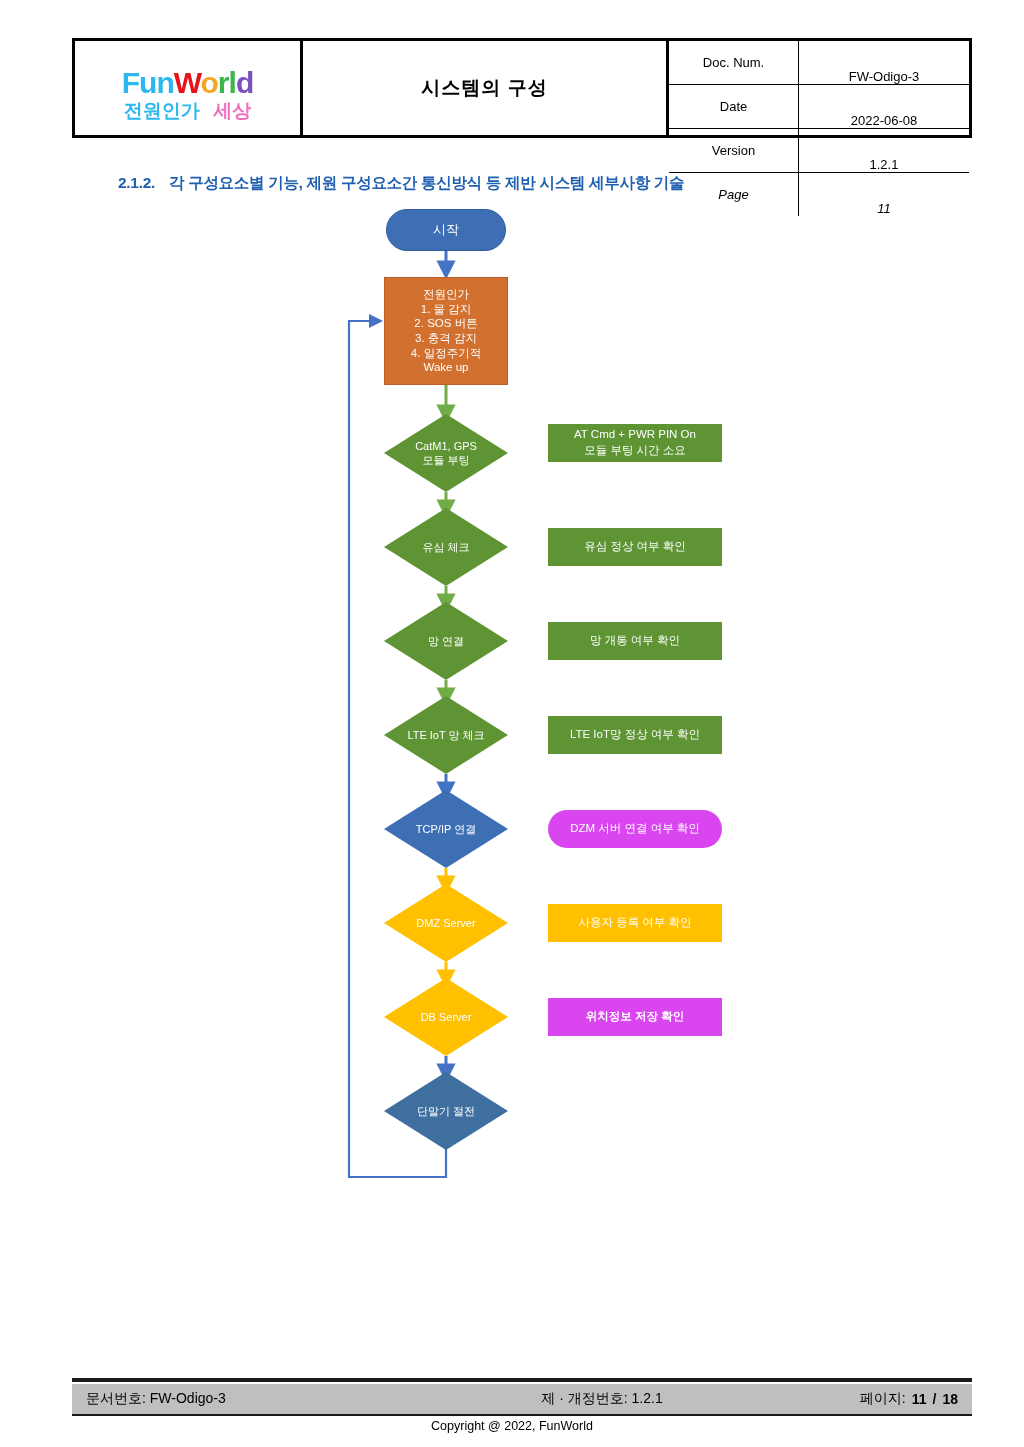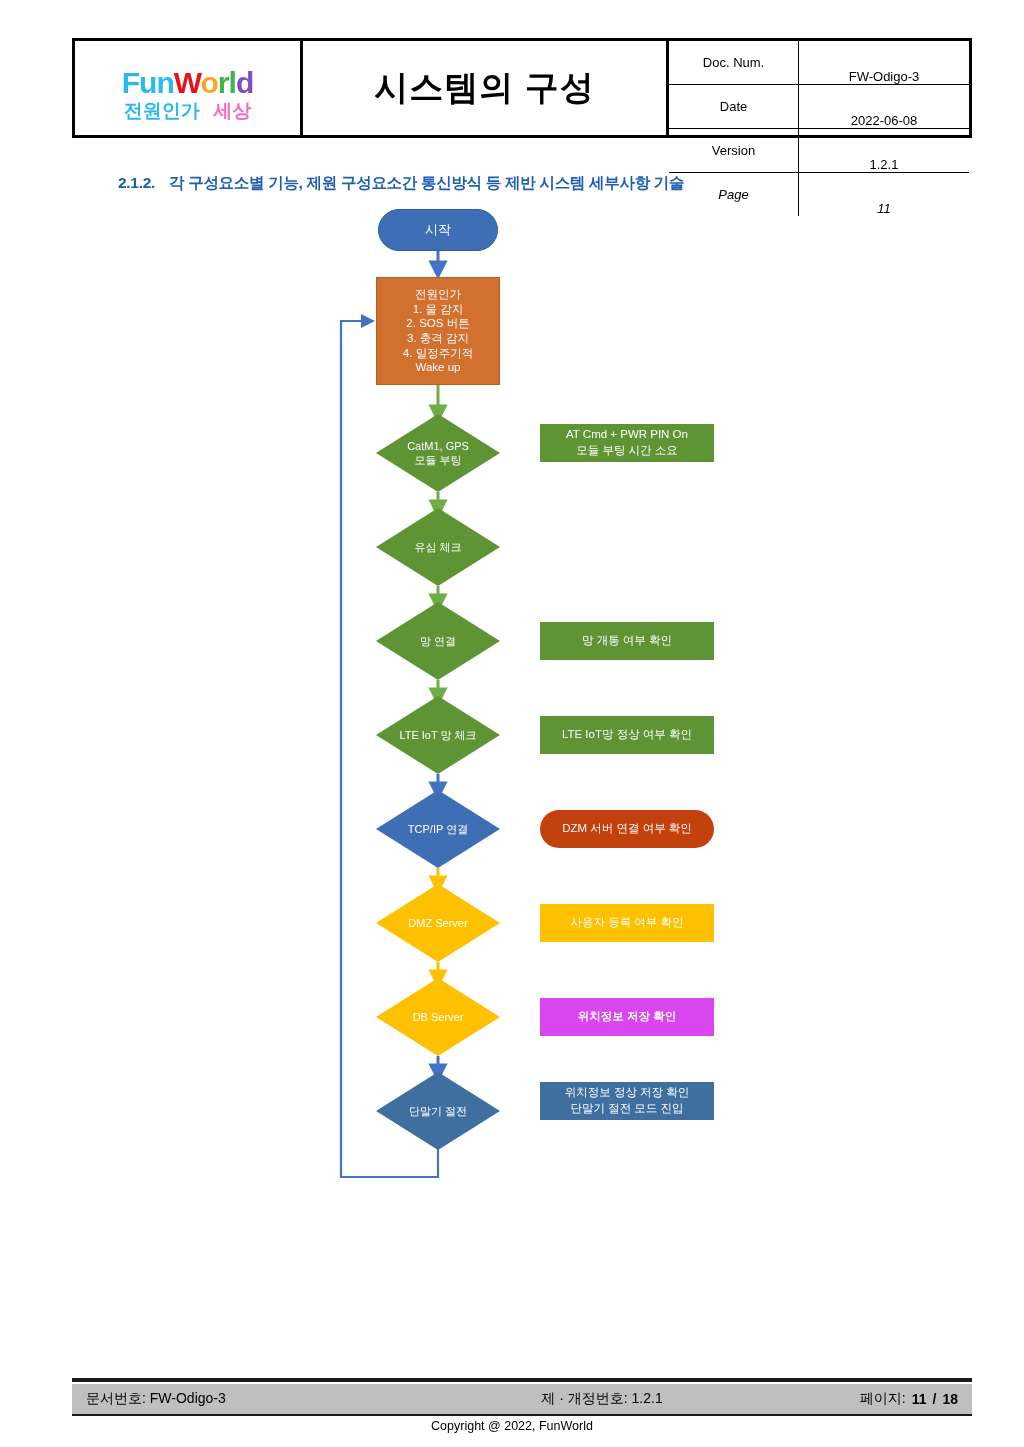--- a/index.html
+++ b/index.html
@@ -23,42 +23,42 @@
     padding-top:13px;
   }
   #logo-word { font-size:30px; font-weight:bold; letter-spacing:-1px; line-height:1.0; white-space:nowrap; }
   #logo-word span { font-family:"Liberation Sans",sans-serif; }
   #logo-sub { font-size:19px; font-weight:bold; line-height:1.1; margin-top:3px; white-space:nowrap; }
 
   #title-cell {
     flex:1; border-right:3px solid #000;
     display:flex; align-items:center; justify-content:center;
   }
-  #title-cell .t { font-size:34px; font-weight:bold; letter-spacing:1px; color:#000; }
+  #title-cell .t { font-size:19px; font-weight:bold; letter-spacing:1px; color:#000; }
 
   #meta-cell { width:300px; display:flex; flex-direction:column; }
   #meta-cell .mrow { flex:1; display:flex; border-bottom:1.5px solid #000; }
   #meta-cell .mrow:last-child { border-bottom:none;font-style:italic; }
   #meta-cell .mk, #meta-cell .mv {
     display:flex; align-items:center; justify-content:center;
     font-size:13px; color:#000;
   }
   #meta-cell .mk { width:130px; border-right:1.5px solid #000; }
   #meta-cell .mv { flex:1;margin-top:28px; }
 
   
   #section-heading {
     position:absolute; left:118px; top:173px;
     font-size:15.5px; font-weight:bold; color:#1F5FAF; letter-spacing:-0.3px;
     white-space:nowrap;
   }
   #section-heading .num { margin-right:14px; }
 
   
-  #flowchart { position:absolute; left:0; top:0; width:811px; height:1230px; }
+  #flowchart { position:absolute; left:8px; top:0; width:811px; height:1230px; }
   #flow-svg { position:absolute; left:0; top:0; }
 
   .node {
     position:absolute; display:flex; align-items:center; justify-content:center;
     text-align:center; color:#ffffff; line-height:1.28;
   }
   .node .lbl { width:100%; padding:0 4px; }
 
   .rounded-start {
     left:378px; top:209px; width:120px; height:42px;
@@ -206,20 +206,23 @@
       <div>모듈 부팅 시간 소요</div>
     </div>
   </div>
 
   <div class="node diamond" style="left:376px; top:508px;">
     <svg class="dshape" viewBox="0 0 124 78" preserveAspectRatio="none">
       <polygon points="62,0 124,39 62,78 0,39" fill="#5E9434"></polygon>
     </svg>
     <div class="lbl">유심 체크</div>
   </div>
+  <div class="note" style="left:540px; top:528px; background:#5E9434;">
+    <div>유심 정상 여부 확인</div>
+  </div>
 
   <div class="node diamond" style="left:376px; top:602px;">
     <svg class="dshape" viewBox="0 0 124 78" preserveAspectRatio="none">
       <polygon points="62,0 124,39 62,78 0,39" fill="#5E9434"></polygon>
     </svg>
     <div class="lbl">망 연결</div>
   </div>
   <div class="note" style="left:540px; top:622px; background:#5E9434;">
     <div>망 개통 여부 확인</div>
   </div>
@@ -233,21 +236,21 @@
   <div class="note" style="left:540px; top:716px; background:#5E9434;">
     <div>LTE IoT망 정상 여부 확인</div>
   </div>
 
   <div class="node diamond" style="left:376px; top:790px;">
     <svg class="dshape" viewBox="0 0 124 78" preserveAspectRatio="none">
       <polygon points="62,0 124,39 62,78 0,39" fill="#3E6FB5"></polygon>
     </svg>
     <div class="lbl">TCP/IP 연결</div>
   </div>
-  <div class="note" style="left:540px; top:810px; background:#c2410c;border-radius:19px;">
+  <div class="note" style="left:540px; top:810px; background:#d946ef;border-radius:19px;">
     <div>DZM 서버 연결 여부 확인</div>
   </div>
 
   <div class="node diamond" style="left:376px; top:884px;">
     <svg class="dshape" viewBox="0 0 124 78" preserveAspectRatio="none">
       <polygon points="62,0 124,39 62,78 0,39" fill="#FFC000"></polygon>
     </svg>
     <div class="lbl">DMZ Server</div>
   </div>
   <div class="note" style="left:540px; top:904px; background:#FFC000;">
@@ -262,26 +265,20 @@
   </div>
   <div class="note" style="left:540px; top:998px; background:#d946ef;font-weight:bold;">
     <div>위치정보 저장 확인</div>
   </div>
 
   <div class="node diamond" style="left:376px; top:1072px;">
     <svg class="dshape" viewBox="0 0 124 78" preserveAspectRatio="none">
       <polygon points="62,0 124,39 62,78 0,39" fill="#3F6F9F"></polygon>
     </svg>
     <div class="lbl">단말기 절전</div>
-  </div>
-  <div class="note" style="left:540px; top:1082px; background:#3F6F9F;">
-    <div>
-      <div>위치정보 정상 저장 확인</div>
-      <div>단말기 절전 모드 진입</div>
-    </div>
   </div>
 
 </div>
 
 <div id="footer-rule"></div>
 <div id="footer-bar">
   <div class="fcell" id="footer-left">문서번호: FW-Odigo-3</div>
   <div class="fcell" id="footer-mid">제 · 개정번호: 1.2.1</div>
   <div class="fcell" id="footer-right">
     <span>페이지:</span>

